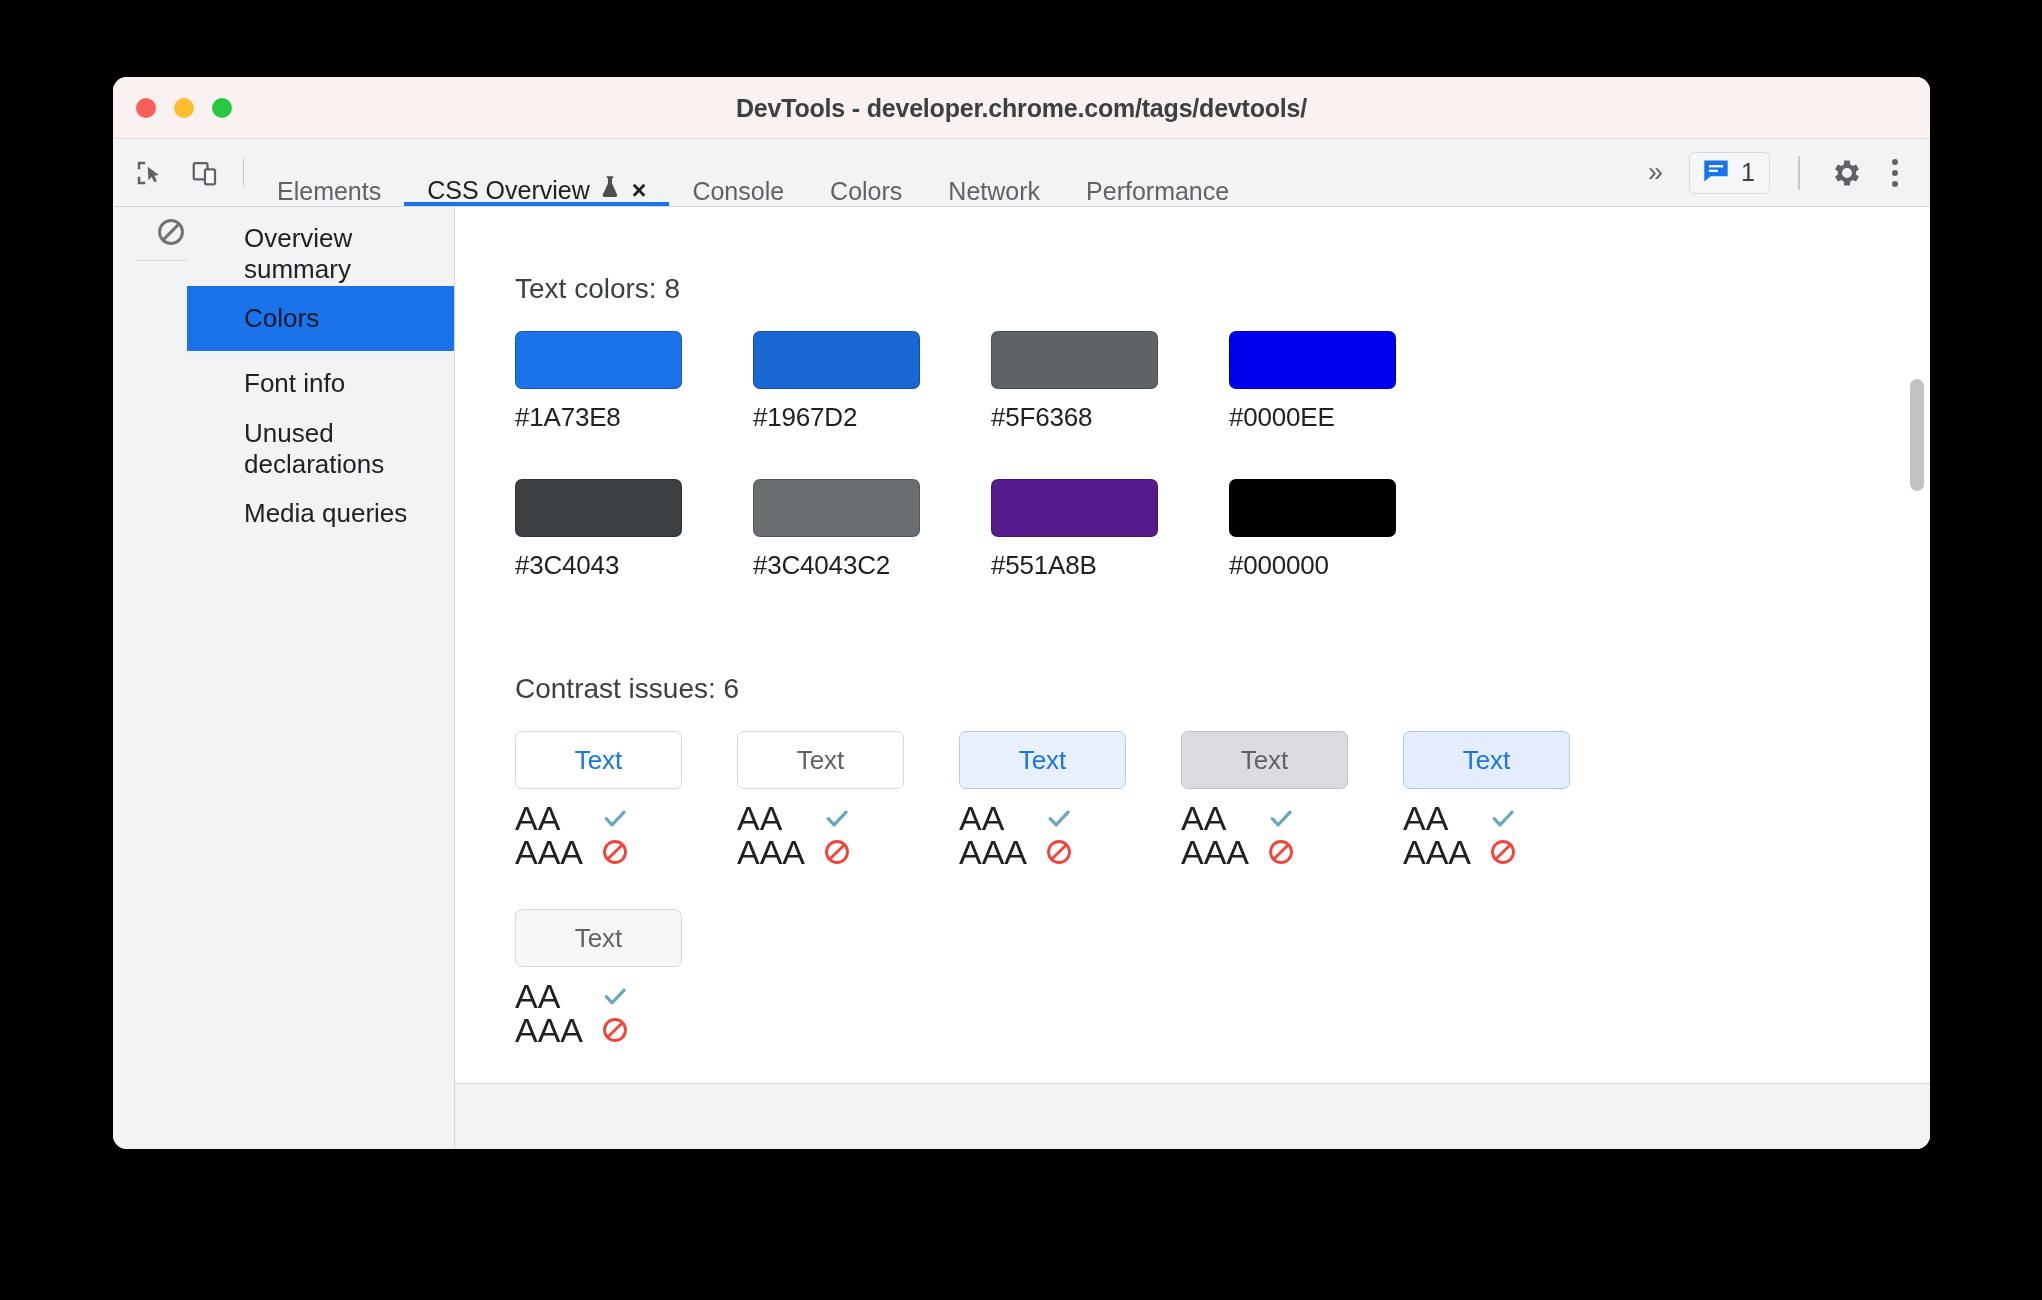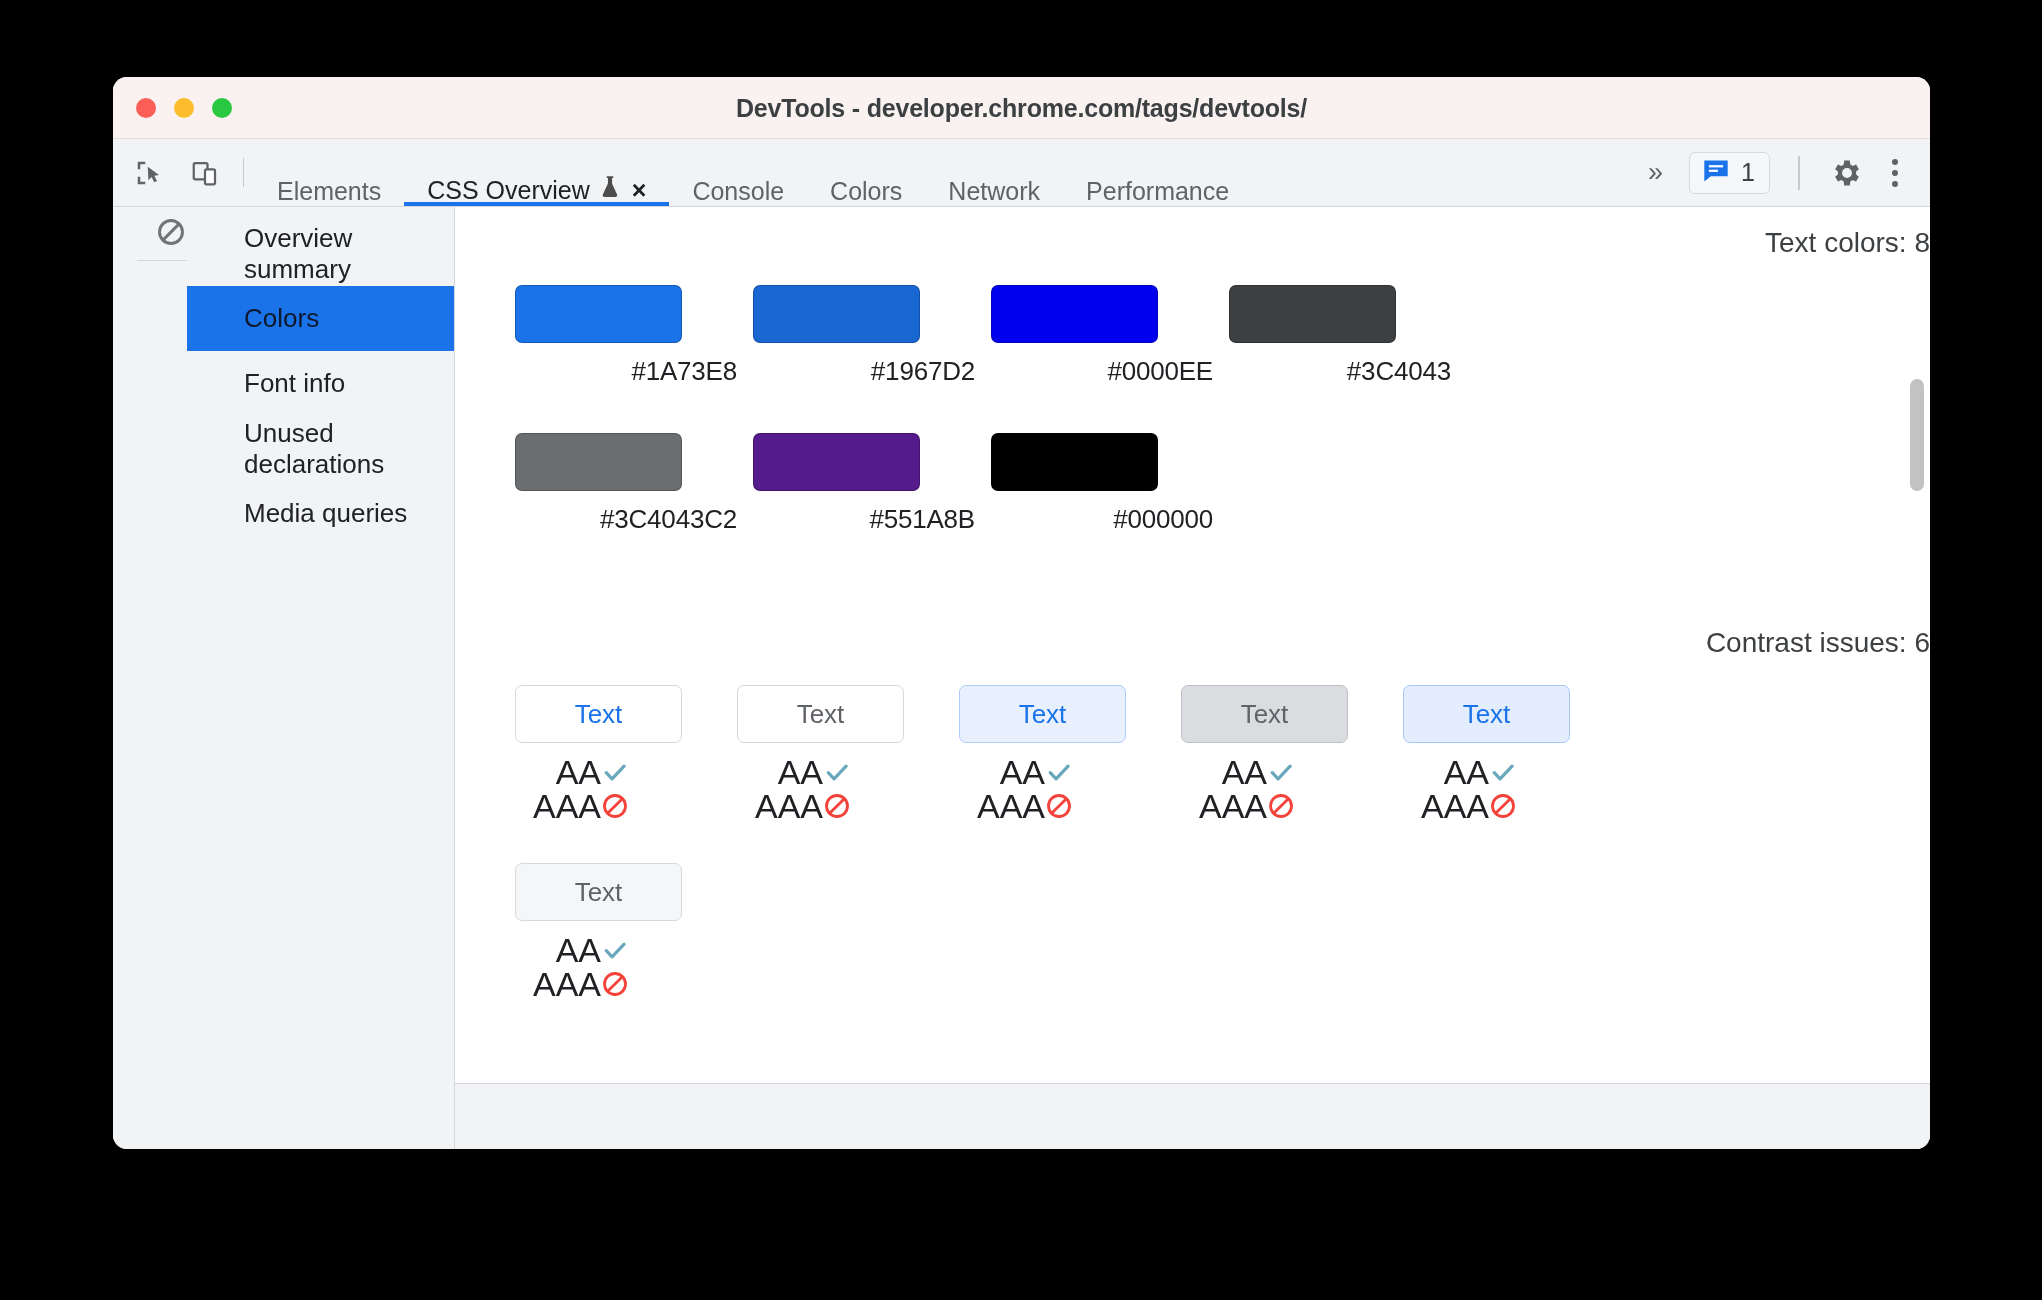--- a/index.html
+++ b/index.html
@@ -178,23 +178,22 @@
     flex: 1 1 auto;
     background: #ffffff;
     display: flex;
     flex-direction: column;
     min-width: 0;
     position: relative;
   }
   #main-scroll {
     flex: 1 1 auto;
     overflow: hidden;
-    padding: 20px 0 0 60px;
+    padding: 66px 0 0 60px;
     position: relative;
-    text-align: right;
   }
   #main-statusbar {
     height: 66px;
     background: #f1f3f4;
     border-top: 1px solid #d3d6da;
     flex: 0 0 auto;
   }
 
   .section-title {
     font-size: 28px;
@@ -392,20 +391,24 @@
           <div class="swatch-grid" id="swatch-grid">
               <div class="swatch-cell">
                 <div class="swatch" style="background: rgb(26, 115, 232);"></div>
                 <div class="swatch-label">#1A73E8</div>
               </div>
               <div class="swatch-cell">
                 <div class="swatch" style="background: rgb(25, 103, 210);"></div>
                 <div class="swatch-label">#1967D2</div>
               </div>
               <div class="swatch-cell">
+                <div class="swatch" style="background: rgb(95, 99, 104);"></div>
+                <div class="swatch-label">#5F6368</div>
+              </div>
+              <div class="swatch-cell">
                 <div class="swatch" style="background: rgb(0, 0, 238);"></div>
                 <div class="swatch-label">#0000EE</div>
               </div>
               <div class="swatch-cell">
                 <div class="swatch" style="background: rgb(60, 64, 67);"></div>
                 <div class="swatch-label">#3C4043</div>
               </div>
               <div class="swatch-cell">
                 <div class="swatch" style="background: rgba(60, 64, 67, 0.76);"></div>
                 <div class="swatch-label">#3C4043C2</div>

